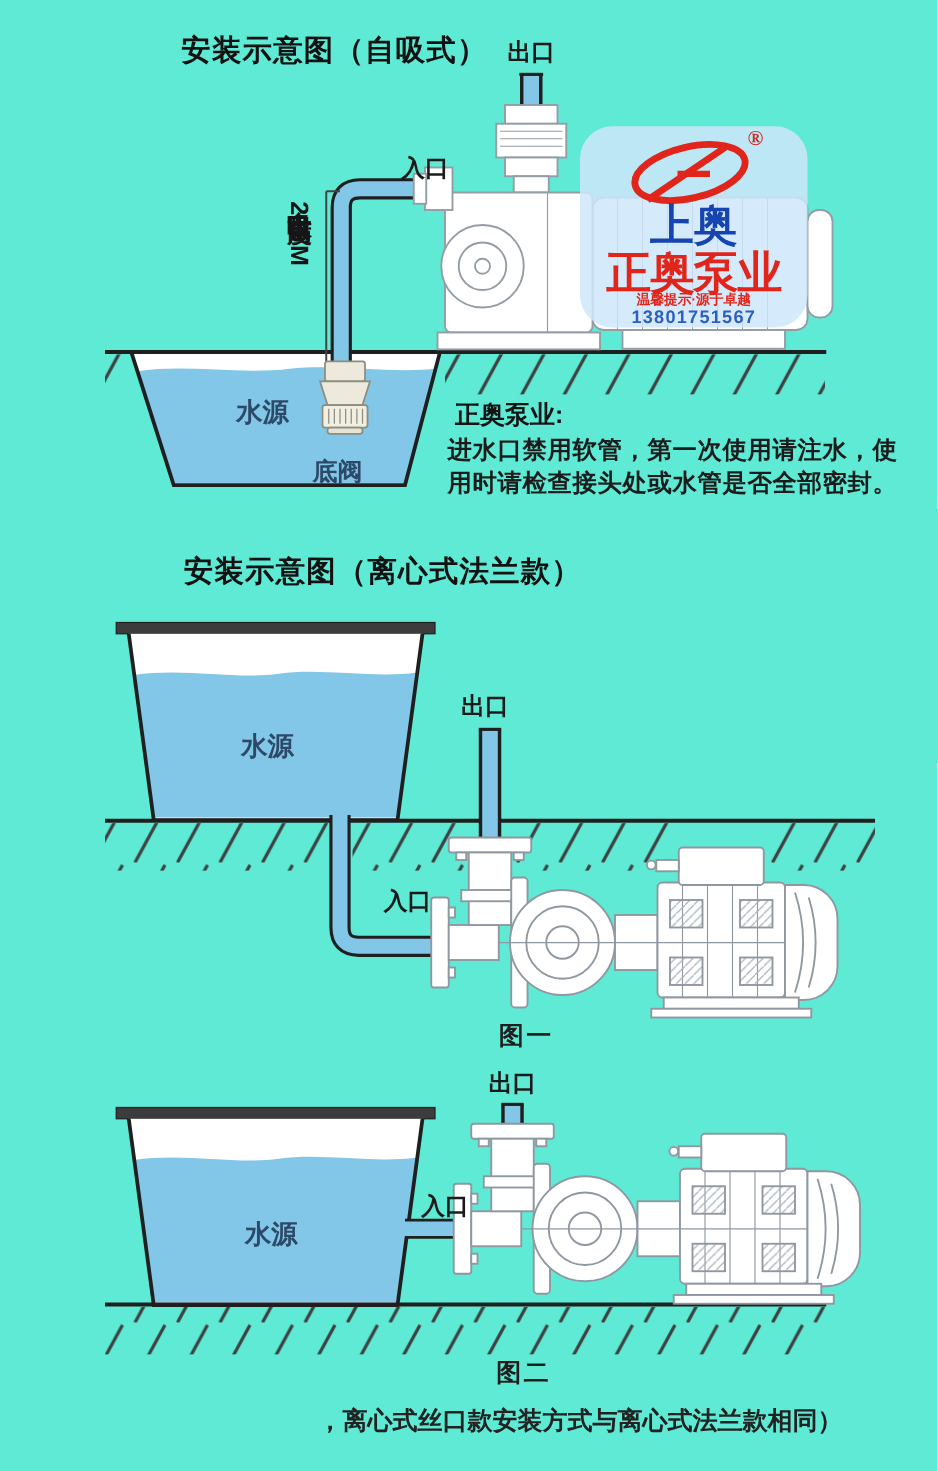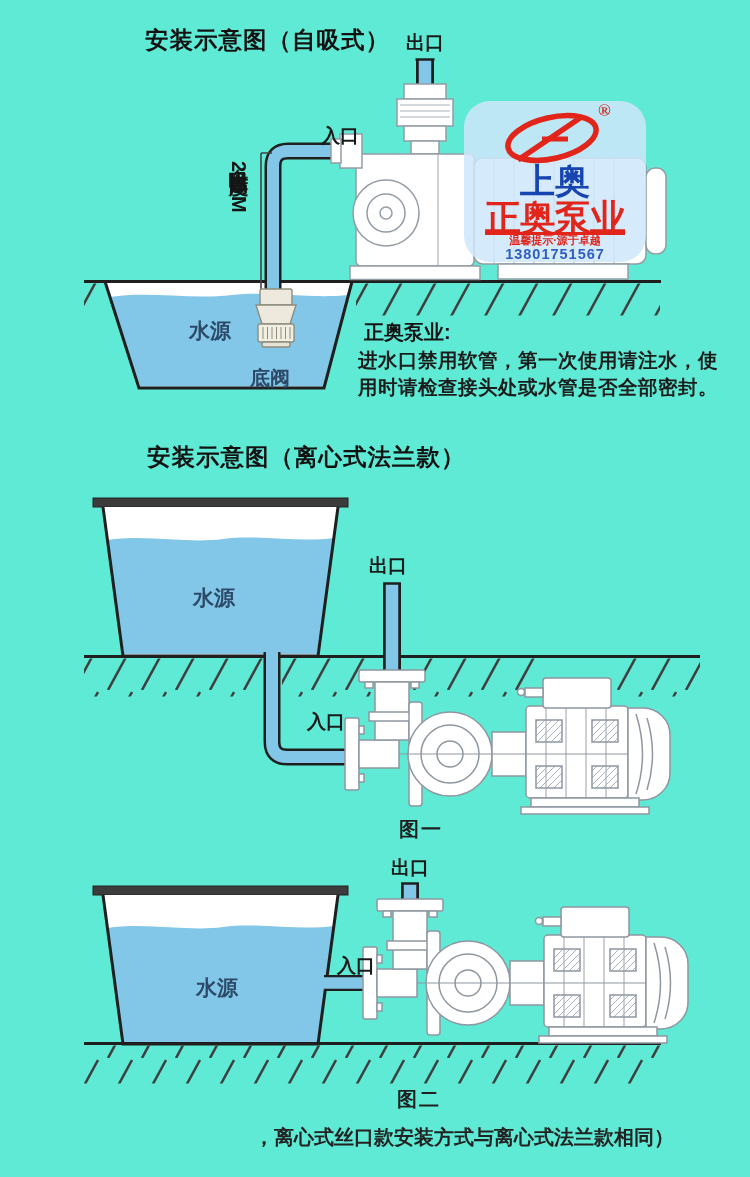--- a/index.html
+++ b/index.html
@@ -16,21 +16,21 @@
   .tips-l{font-size:19.5px;font-weight:600;color:#1c1c1c;letter-spacing:0.5px;}
   .note{font-size:20px;color:#222;}
   
   #badge{position:absolute;left:464px;top:101px;width:182px;height:161px;border-radius:26px;
          background:rgba(206,230,250,0.86);}
   #badge .reg{position:absolute;left:134px;top:0px;font-size:17px;color:#D3261B;
               font-family:"Liberation Serif","DejaVu Serif",serif;font-weight:bold;}
   #badge .b-top{position:absolute;top:62px;width:100%;text-align:center;font-size:35px;
                 font-weight:bold;color:#1644B0;line-height:1;}
   #badge .b-main{position:absolute;top:99px;width:100%;text-align:center;font-size:36px;
-                 font-weight:bold;color:#E1251B;letter-spacing:-1px;line-height:1;text-decoration:underline;}
+                 font-weight:bold;color:#E1251B;letter-spacing:-1px;line-height:1;}
   #badge .b-slogan{position:absolute;top:134px;width:100%;text-align:center;font-size:11px;
                    font-weight:bold;color:#E1251B;line-height:1;}
   #badge .b-phone{position:absolute;top:146px;width:100%;text-align:center;font-size:14.5px;
                   font-weight:bold;color:#2E5FC0;letter-spacing:1px;line-height:1;}
   #badge svg{position:absolute;left:38px;top:11px;}
 </style>
 </head>
 <body>
 
 <div id="stage">

